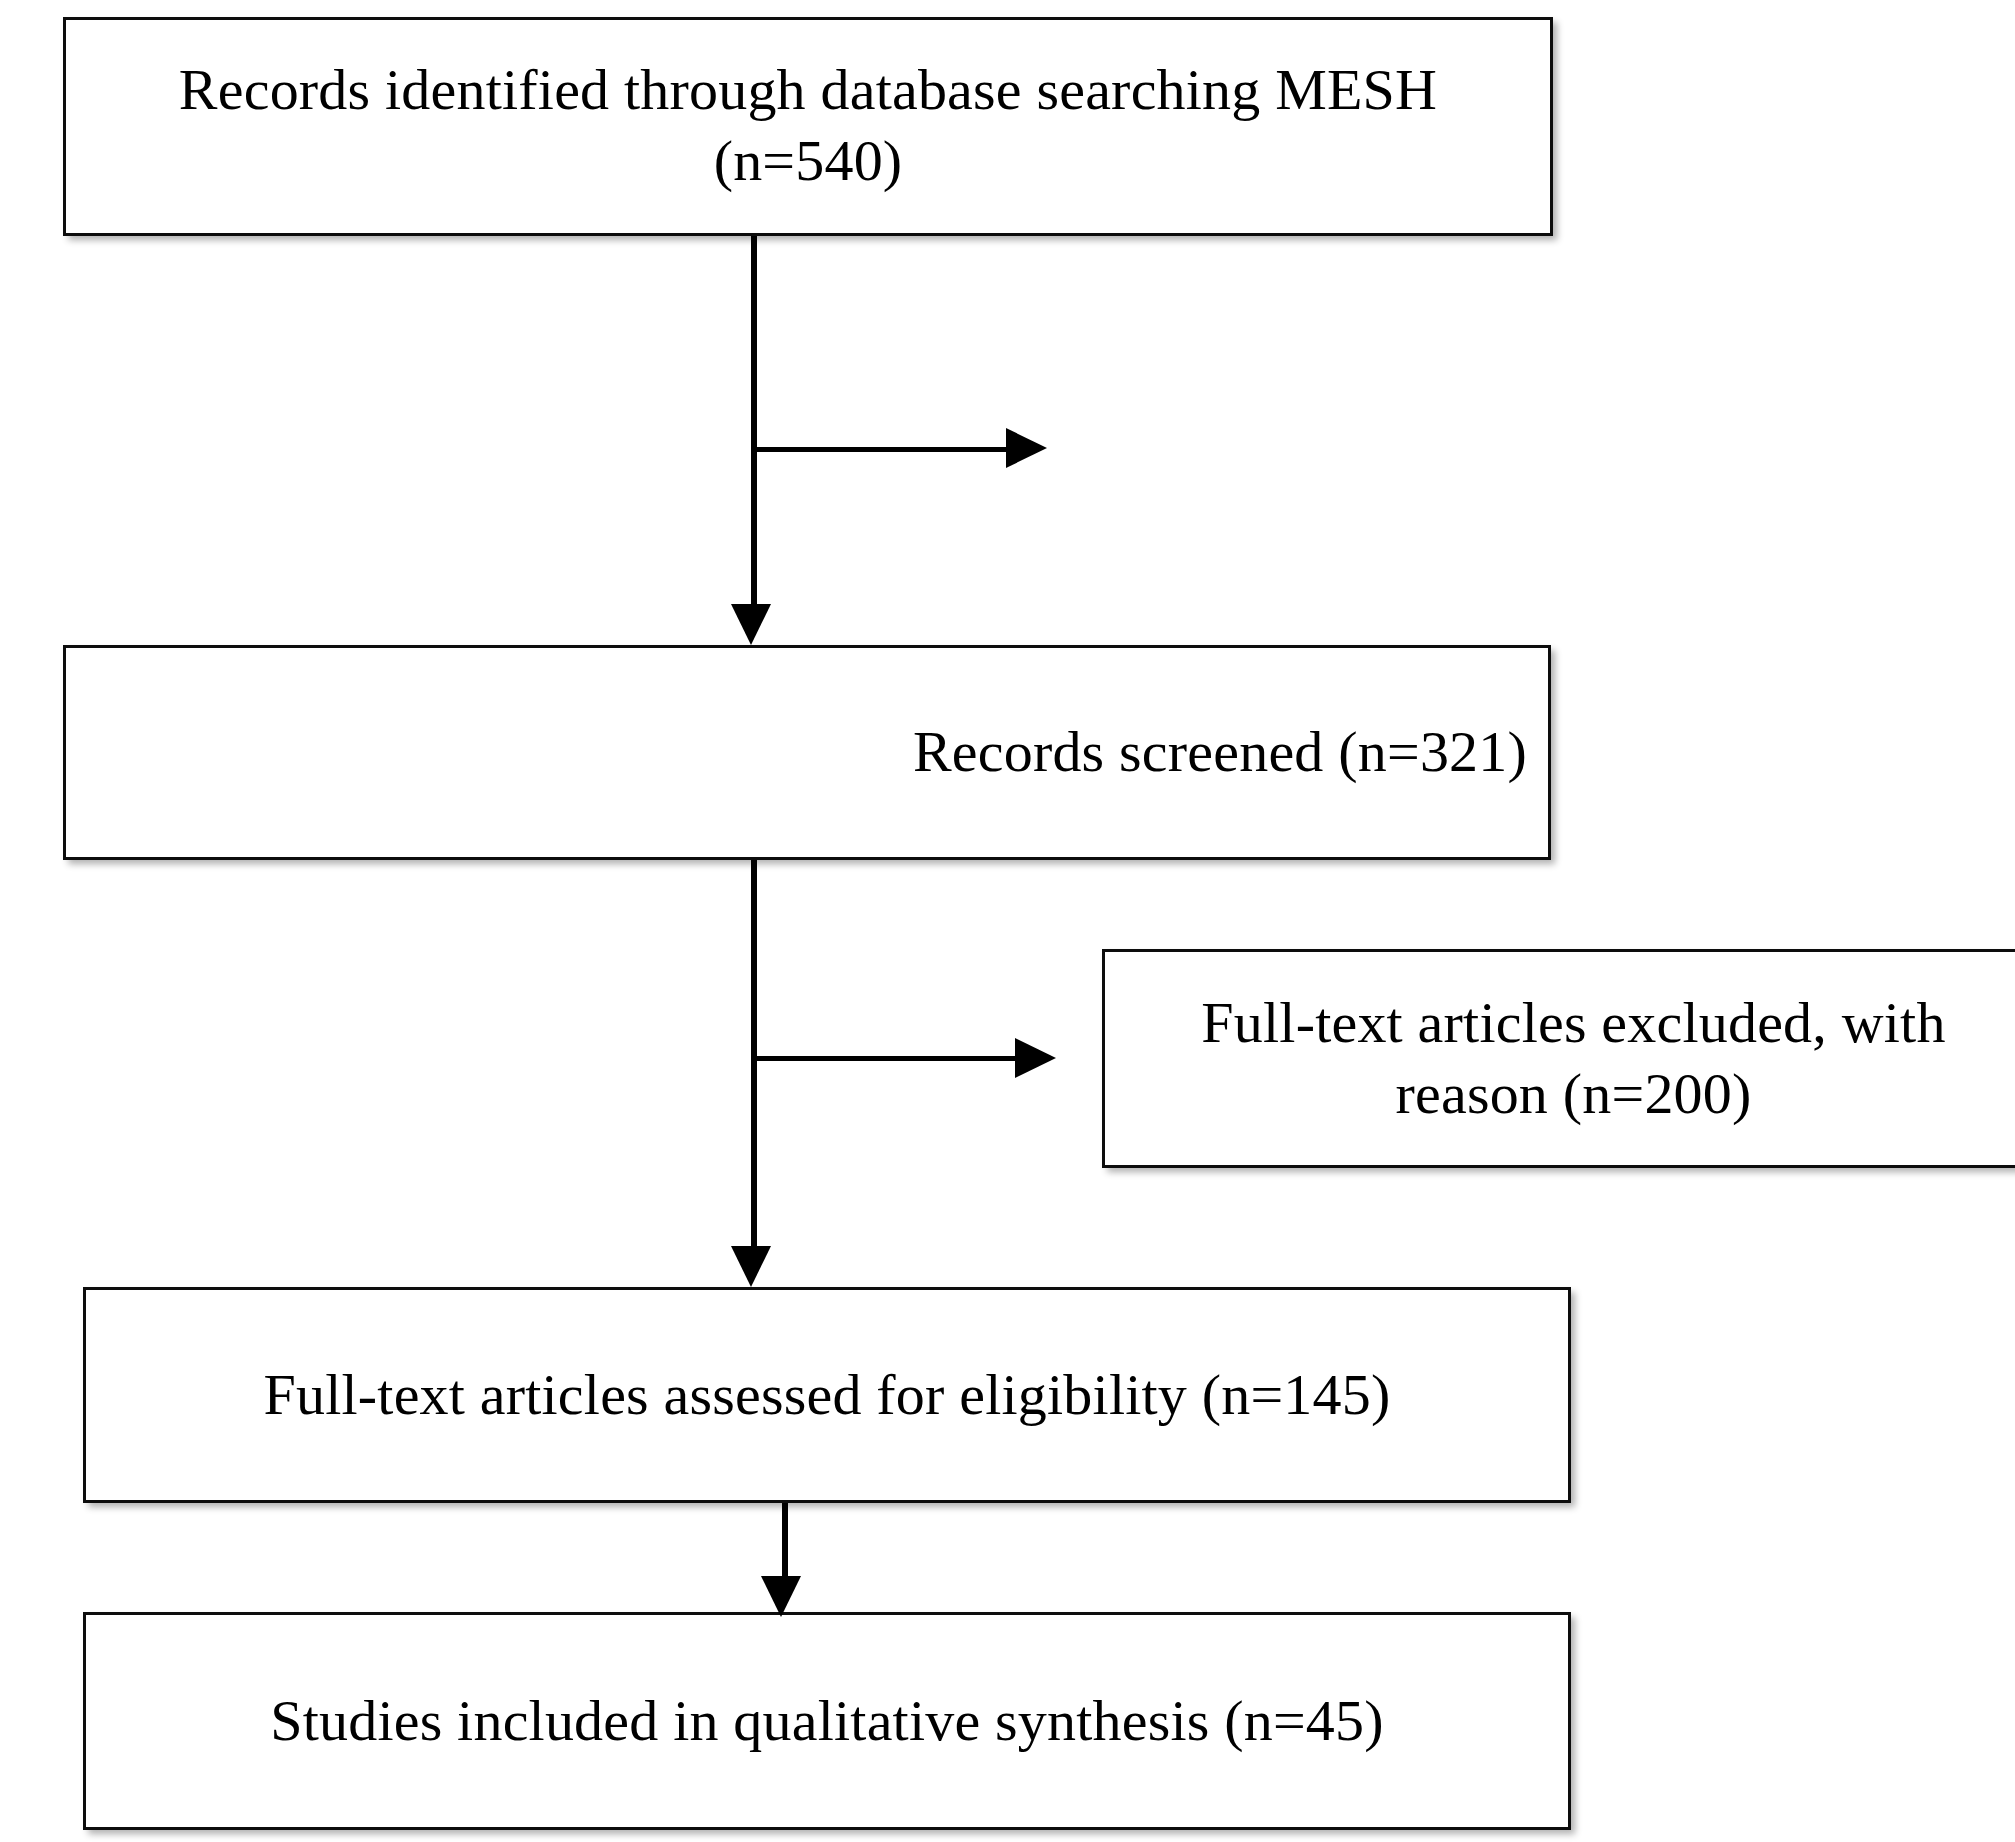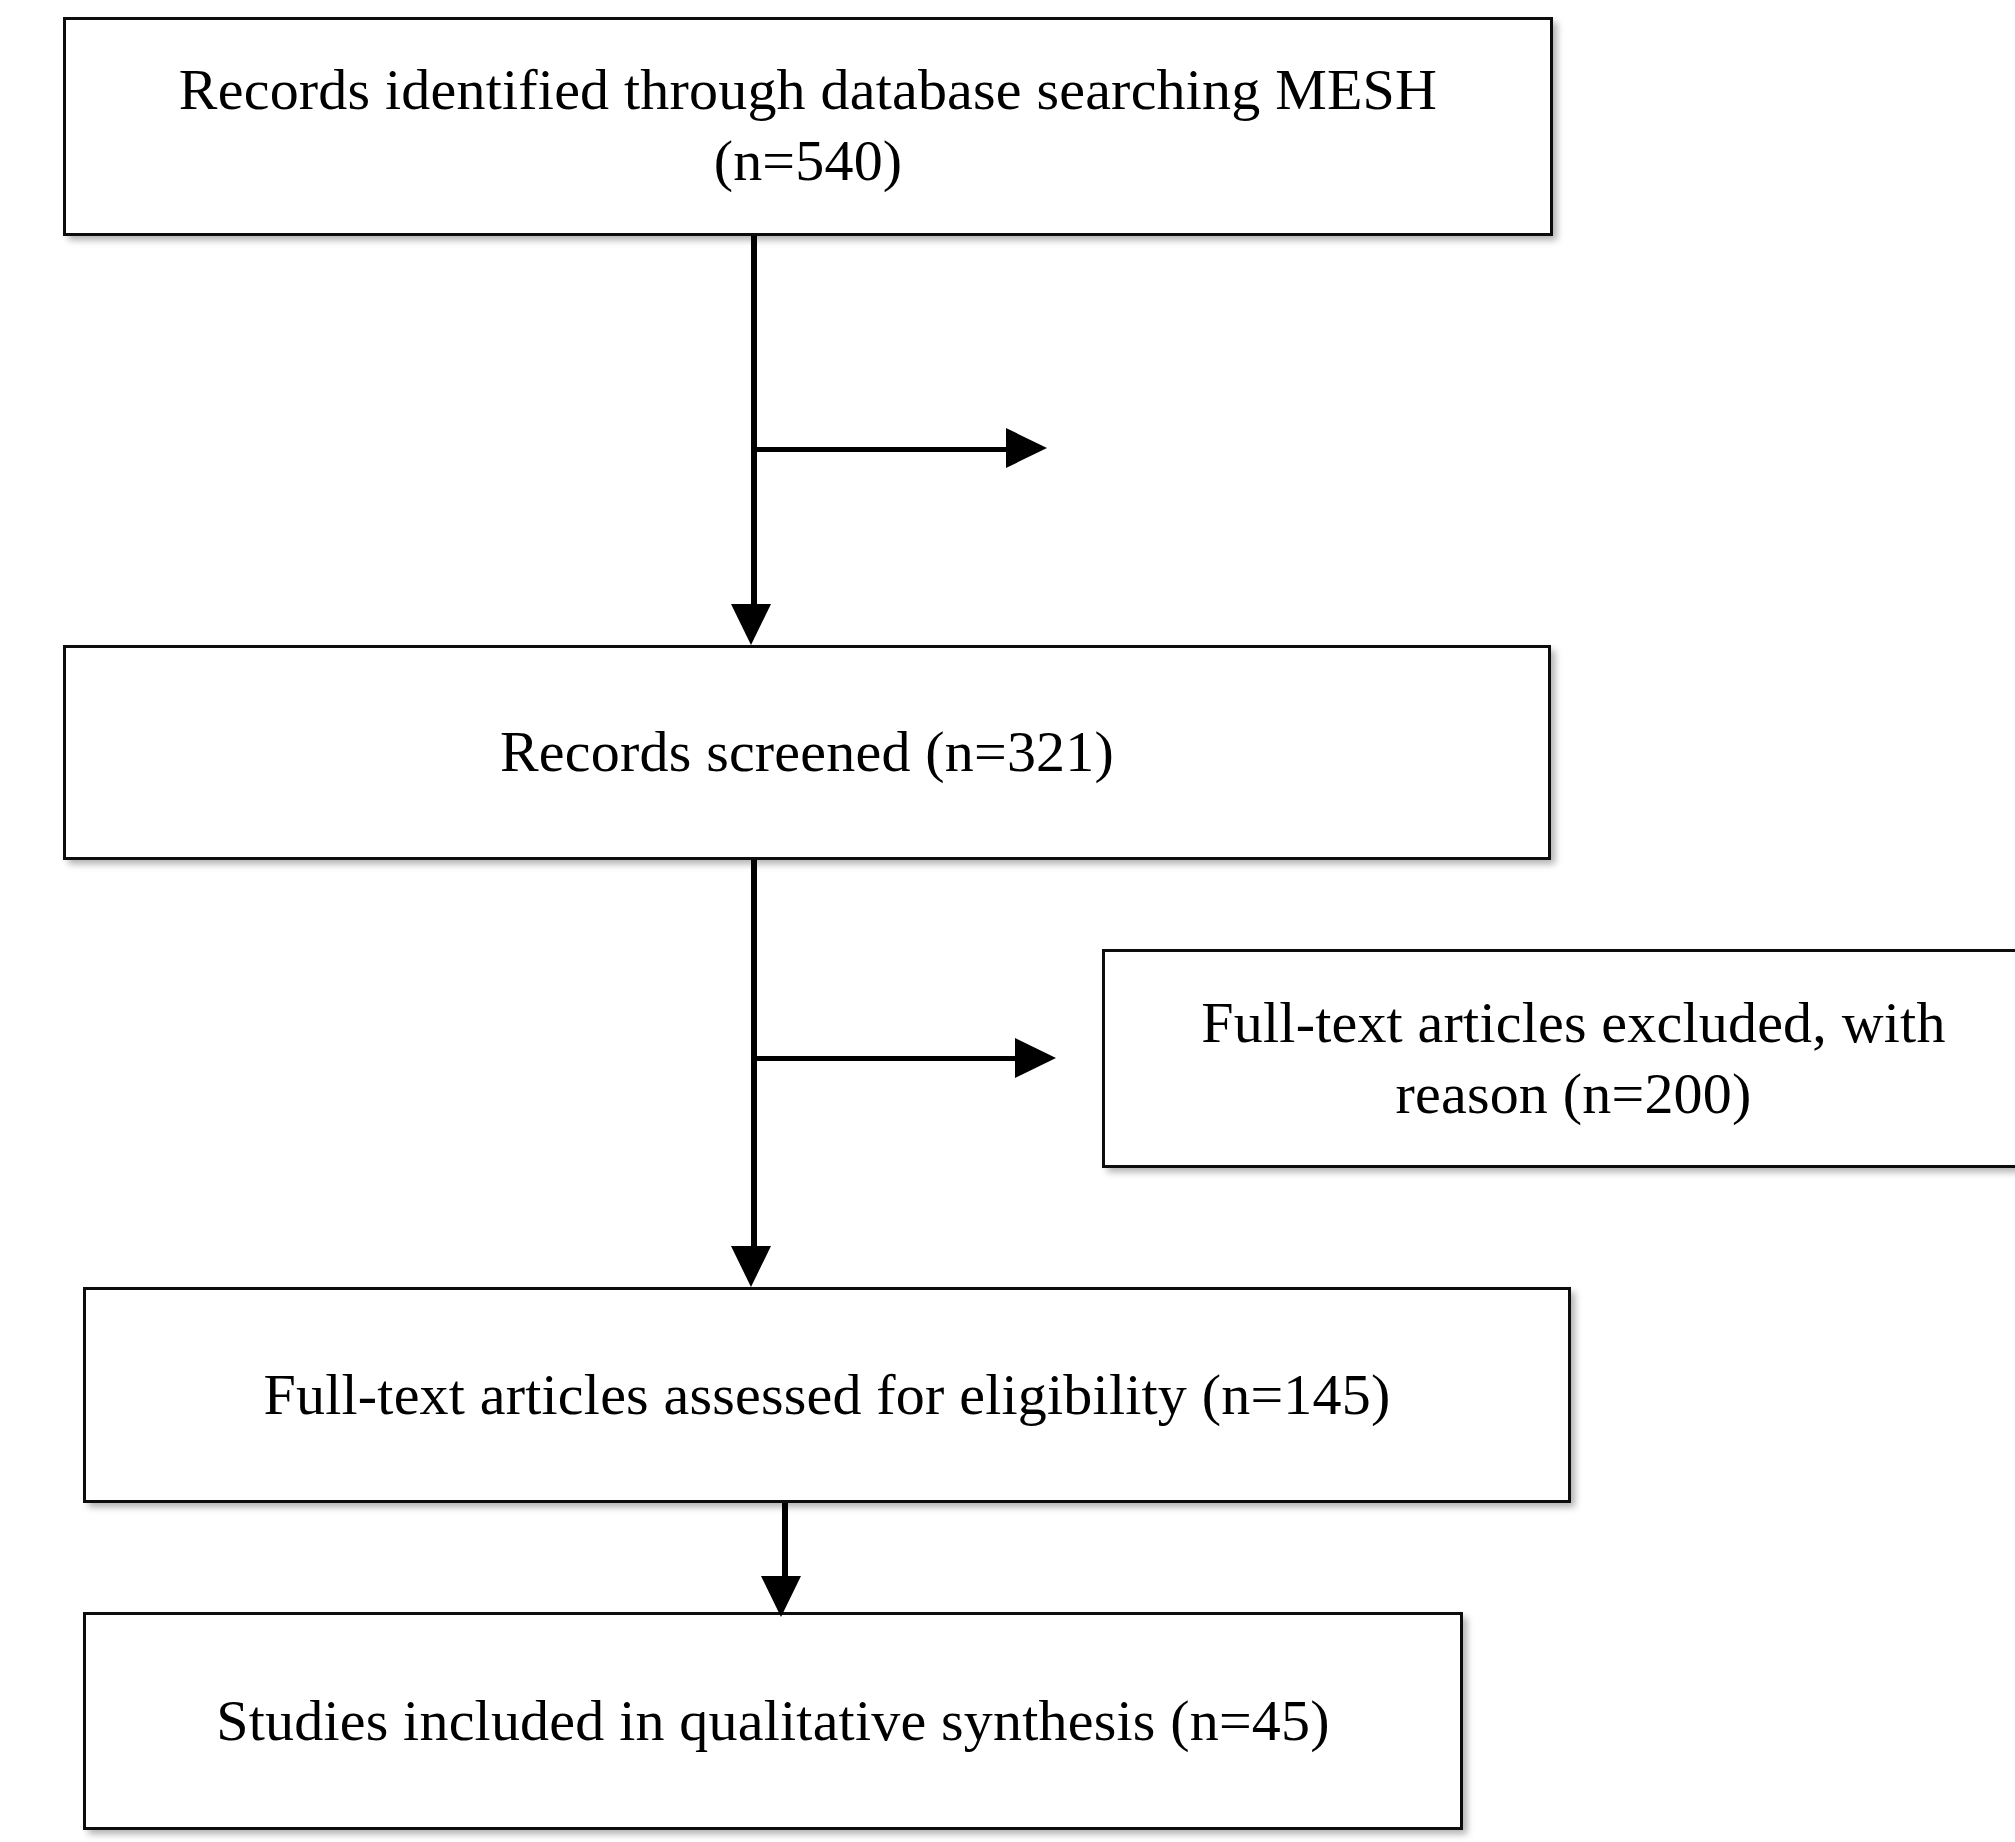--- a/index.html
+++ b/index.html
@@ -34,24 +34,24 @@
   .flow-box .box-text {
     display: block;
     width: 100%;
     font-size: 58px;
     letter-spacing: 0.2px;
   }
 
   
   #box-identified   { left: 19px;   top: 16.7px;   width: 1490px; height: 219px; }
   #box-excluded-1   { left: 1048px; top: 340px;  width: 942px; height: 218px; }
-  #box-screened     { left: 19px;   top: 645px;  width: 1488px; height: 215px; }
+  #box-screened     { left: 19px;   top: 645px;  width: 1488px; height: 215px; text-align: right; }
   #box-excluded-2   { left: 1058px; top: 949px; width: 943px; height: 219px; }
   #box-eligibility  { left: 39px;   top: 1287px; width: 1488px; height: 216px; }
-  #box-included     { left: 39px;   top: 1612px; width: 1380px; height: 218px; }
+  #box-included     { left: 39px;   top: 1612px; width: 1488px; height: 218px; }
 
   
   .conn-v {
     position: absolute;
     width: 6px;
     background: #000000;
   }
   .conn-h {
     position: absolute;
     height: 5.3px;

